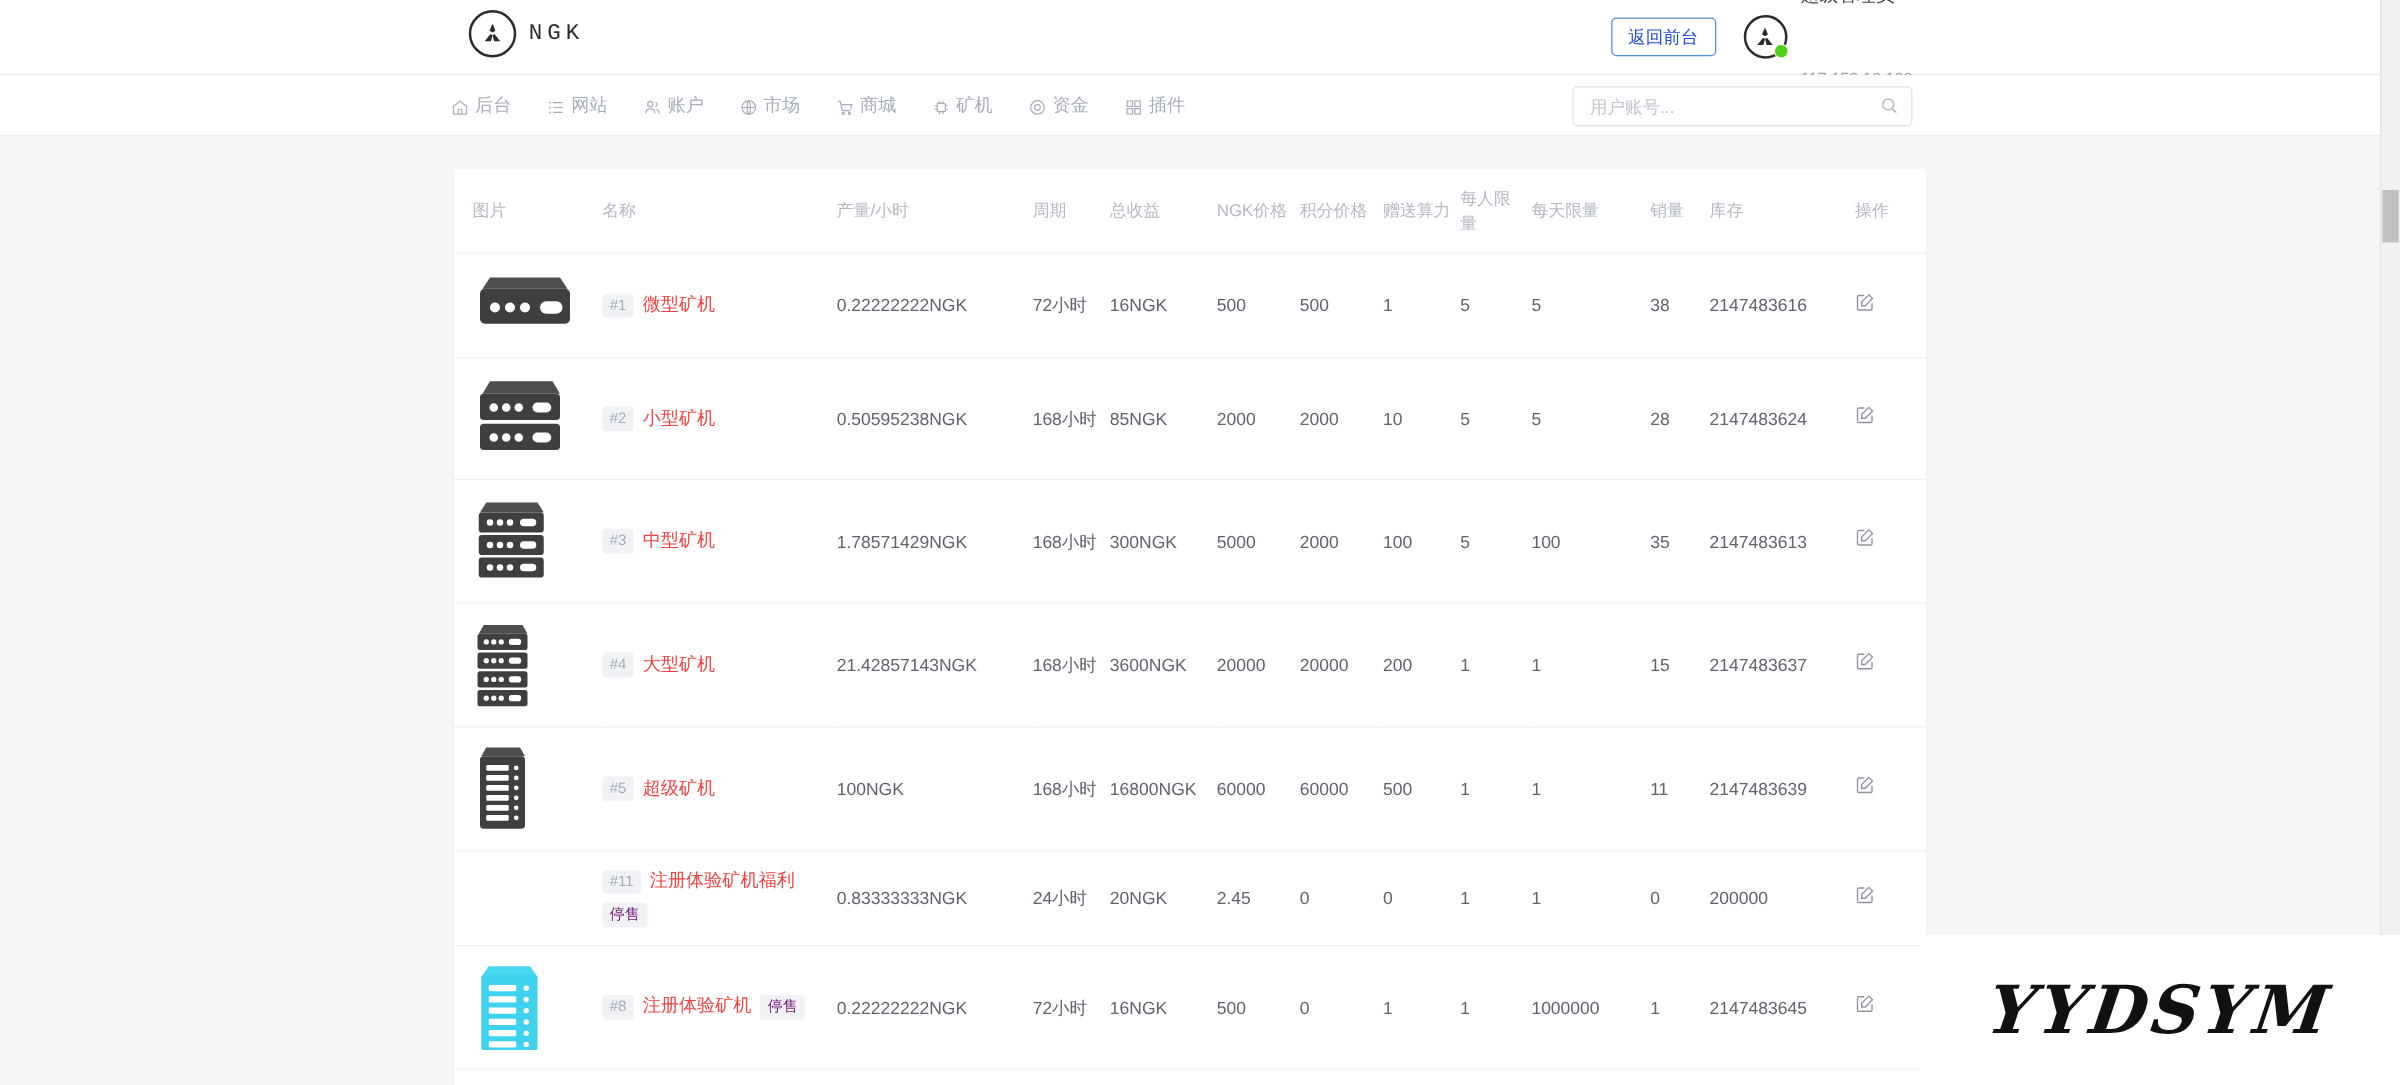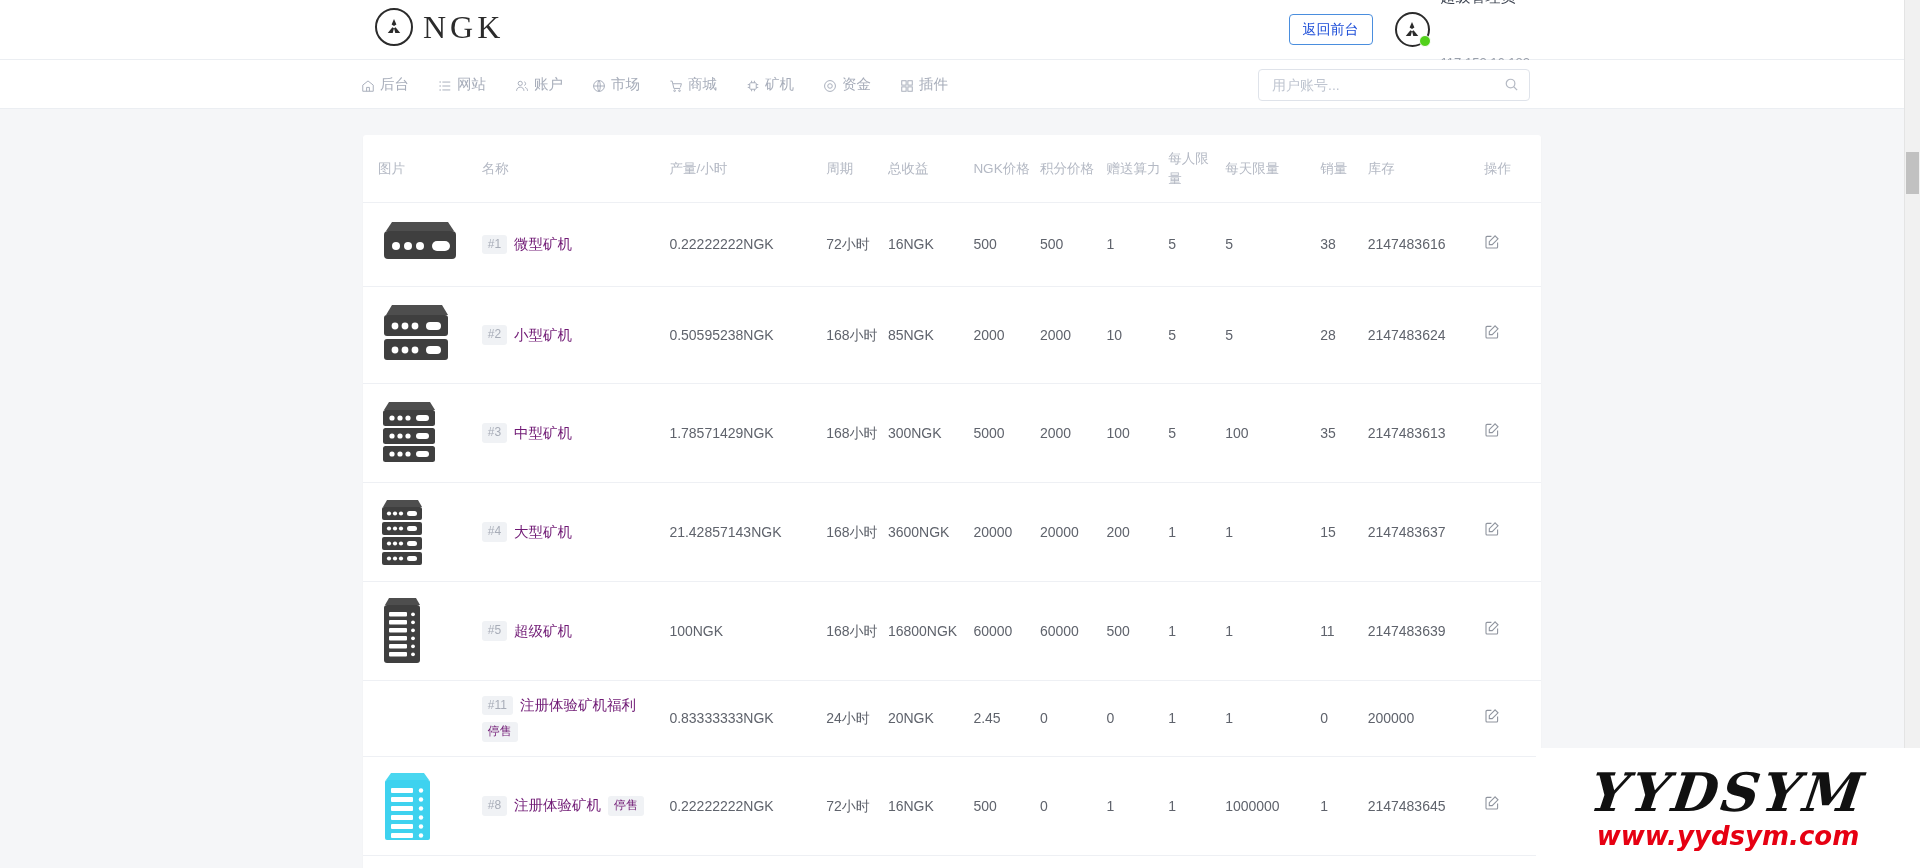--- a/index.html
+++ b/index.html
@@ -13,22 +13,22 @@
   .page{width:1920px;height:868px;position:relative;background:#f5f6f8;}
 
   
   .topbar{
     height:59px;background:#ffffff;border-bottom:1px solid #ebeef2;
     display:flex;align-items:center;position:relative;
   }
   .brand{position:absolute;left:375px;top:8px;display:flex;align-items:center;gap:10px;}
   .brand-mark{width:34px;height:34px;border-radius:50%;border:2px solid #2b2b2b;
     display:flex;align-items:center;justify-content:center;position:relative;}
-  .brand-text{font-size:32px;letter-spacing:4px;color:#2b2b2b;font-weight:400;
-    font-family:Liberation Serif, serif;}
+  .brand-text{font-size:18px;letter-spacing:4px;color:#2b2b2b;font-weight:400;
+    font-family:Liberation Mono, monospace;}
 
   .top-right{position:absolute;right:390px;top:0;height:59px;display:flex;align-items:center;gap:22px;}
   .btn-front{
     border:1px solid #4a8ede;color:#1d4ed8;background:#fff;border-radius:4px;
     font-size:14px;padding:6px 13px;cursor:pointer;line-height:1.2;white-space:nowrap;
   }
   .user-box{display:flex;align-items:center;gap:11px;}
   .avatar-wrap{position:relative;width:35px;height:35px;}
   .avatar{width:35px;height:35px;border-radius:50%;border:2px solid #2b2b2b;background:#fff;
     display:flex;align-items:center;justify-content:center;box-sizing:border-box;}
@@ -78,21 +78,21 @@
 
   .c-img{width:100px;} .c-name{width:158px;} .c-out{width:132px;}
   .c-per{width:52px;} .c-rev{width:72px;} .c-ngk{width:56px;}
   .c-pts{width:56px;} .c-pow{width:52px;} .c-plim{width:48px;}
   .c-dlim{width:80px;} .c-sold{width:40px;} .c-stock{width:98px;} .c-act{width:48px;}
 
   
   .miner{display:block;}
   .name-cell{display:flex;flex-wrap:wrap;align-items:center;gap:6px 7px;}
   .tag-id{background:#f0f2f5;color:#a8adb8;font-size:12px;border-radius:3px;padding:2px 6px;line-height:1.3;}
-  .name-txt{color:#701a75;font-size:14.5px;}
+  .name-txt{color:#ef4444;font-size:14.5px;}
   .tag-stop{background:#f0f2f5;color:#701a75;font-size:12px;border-radius:3px;padding:2px 6px;line-height:1.3;}
   .edit-btn{background:none;border:none;padding:0;cursor:pointer;color:#8f949e;display:inline-flex;}
 
   .card-foot{height:34px;border-top:0;}
 
   
   .scrollbar{position:absolute;right:0;top:0;width:15px;height:868px;background:#f1f1f1;border-left:1px solid #e4e4e4;}
   .scroll-thumb{position:absolute;right:1px;top:152px;width:13px;height:42px;background:#c1c1c1;border-radius:0;}
 
   
@@ -599,16 +599,15 @@
       <div class="card-foot"></div>
     </div>
   </div>
 
   <div class="scrollbar">
     <div class="scroll-thumb"></div>
   </div>
 
   <div class="watermark">
     <div class="wm-top">YYDSYM</div>
-    <div class="wm-bot">www.yydsym.com</div>
   </div>
 
 </div>
 
 </body></html>

